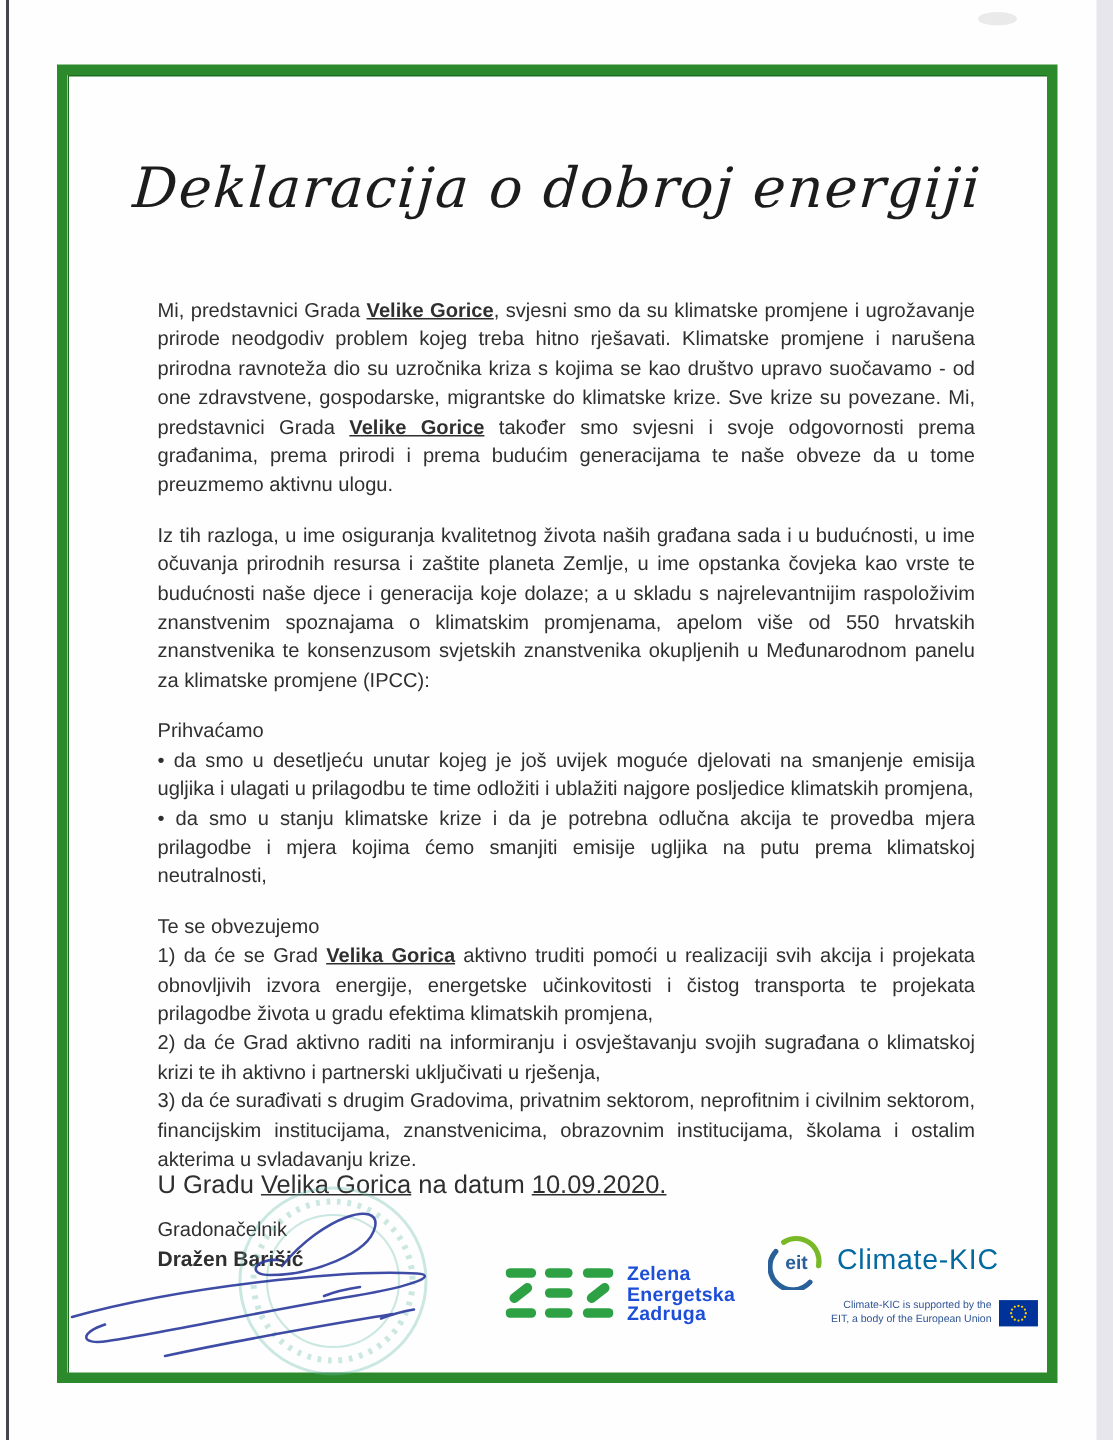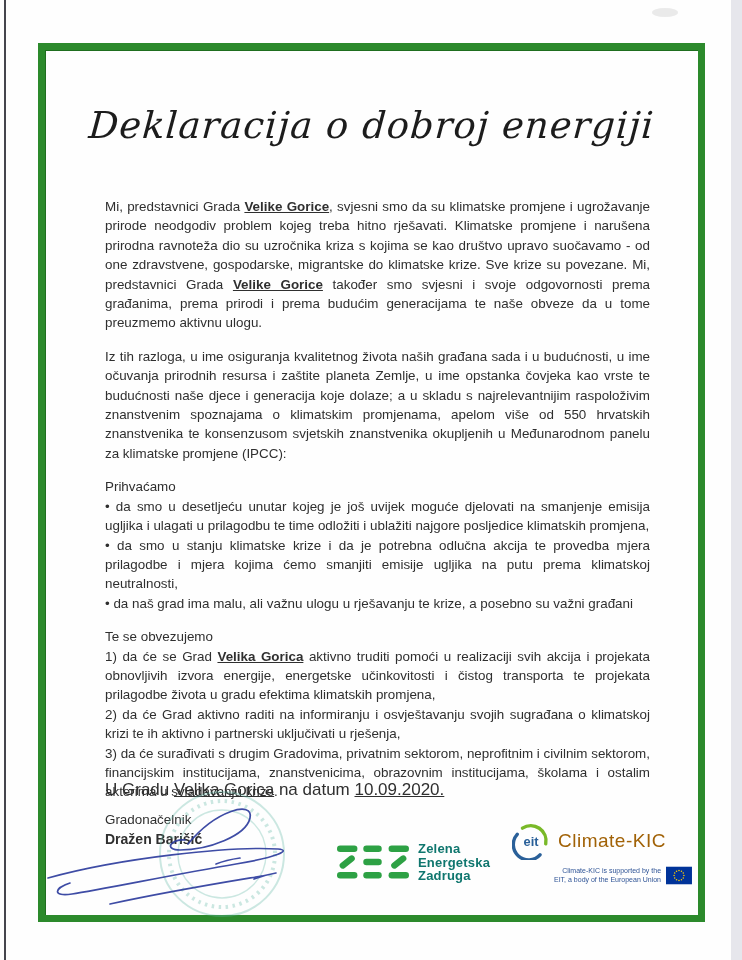--- a/index.html
+++ b/index.html
@@ -31,25 +31,25 @@
   .block{margin:0 0 14px 0;}
   .bu{font-weight:700;text-decoration:underline;}
   .ul{text-decoration:underline;}
   .dateline{position:absolute;left:105px;top:780px;font-size:17px;text-align:right;}
   .sigrole{position:absolute;left:105px;top:812px;font-size:13.4px;text-align:center;}
   .signame{position:absolute;left:105px;top:831px;font-size:14px;font-weight:700;}
   .stamp{position:absolute;left:152px;top:788px;opacity:.32;}
   .signature{position:absolute;left:30px;top:798px;z-index:3;}
   
   .zez{position:absolute;left:337px;top:842px;display:flex;align-items:center;gap:9px;}
-  .zez-text{color:#0f766e;font-weight:700;font-size:13px;line-height:13.5px;letter-spacing:.2px;}
+  .zez-text{color:#1d4ed8;font-weight:700;font-size:13px;line-height:13.5px;letter-spacing:.2px;}
   
   .eitwrap{position:absolute;left:512px;top:822px;width:180px;}
   .eitrow{display:flex;align-items:center;gap:8px;}
-  .ck-label{color:#a16207;font-size:19px;letter-spacing:.5px;white-space:nowrap;}
+  .ck-label{color:#0369a1;font-size:19px;letter-spacing:.5px;white-space:nowrap;}
   .supportrow{display:flex;align-items:center;gap:5px;margin-top:3px;margin-left:42px;}
   .supporttext{font-size:7px;line-height:8.5px;color:#2f5496;text-align:right;white-space:nowrap;}
 </style>
 </head>
 <body>
 
 <div class="page">
 
   <div class="scan-edge-left"></div>
   <div class="scan-strip-right"></div>
@@ -61,21 +61,20 @@
 
   <div class="textblock">
     <p class="para"><span>Mi, predstavnici Grada </span><span class="bu">Velike Gorice</span><span>, svjesni smo da su klimatske promjene i ugrožavanje prirode neodgodiv problem kojeg treba hitno rješavati. Klimatske promjene i narušena prirodna ravnoteža dio su uzročnika kriza s kojima se kao društvo upravo suočavamo - od one zdravstvene, gospodarske, migrantske do klimatske krize. Sve krize su povezane. Mi, predstavnici Grada </span><span class="bu">Velike Gorice</span><span> također smo svjesni i svoje odgovornosti prema građanima, prema prirodi i prema budućim generacijama te naše obveze da u tome preuzmemo aktivnu ulogu.</span></p>
 
     <p class="para">Iz tih razloga, u ime osiguranja kvalitetnog života naših građana sada i u budućnosti, u ime očuvanja prirodnih resursa i zaštite planeta Zemlje, u ime opstanka čovjeka kao vrste te budućnosti naše djece i generacija koje dolaze; a u skladu s najrelevantnijim raspoloživim znanstvenim spoznajama o klimatskim promjenama, apelom više od 550 hrvatskih znanstvenika te konsenzusom svjetskih znanstvenika okupljenih u Međunarodnom panelu za klimatske promjene (IPCC):</p>
 
     <div class="block">
       <p>Prihvaćamo</p>
       <p>• da smo u desetljeću unutar kojeg je još uvijek moguće djelovati na smanjenje emisija ugljika i ulagati u prilagodbu te time odložiti i ublažiti najgore posljedice klimatskih promjena,</p>
       <p>• da smo u stanju klimatske krize i da je potrebna odlučna akcija te provedba mjera prilagodbe i mjera kojima ćemo smanjiti emisije ugljika na putu prema klimatskoj neutralnosti,</p>
-      <p>• da naš grad ima malu, ali važnu ulogu u rješavanju te krize, a posebno su važni građani</p>
     </div>
 
     <div class="block">
       <p>Te se obvezujemo</p>
       <p><span>1) da će se Grad </span><span class="bu">Velika Gorica</span><span> aktivno truditi pomoći u realizaciji svih akcija i projekata obnovljivih izvora energije, energetske učinkovitosti i čistog transporta te projekata prilagodbe života u gradu efektima klimatskih promjena,</span></p>
       <p>2) da će Grad aktivno raditi na informiranju i osvještavanju svojih sugrađana o klimatskoj krizi te ih aktivno i partnerski uključivati u rješenja,</p>
       <p>3) da će surađivati s drugim Gradovima, privatnim sektorom, neprofitnim i civilnim sektorom, financijskim institucijama, znanstvenicima, obrazovnim institucijama, školama i ostalim akterima u svladavanju krize.</p>
     </div>
   </div>
 

